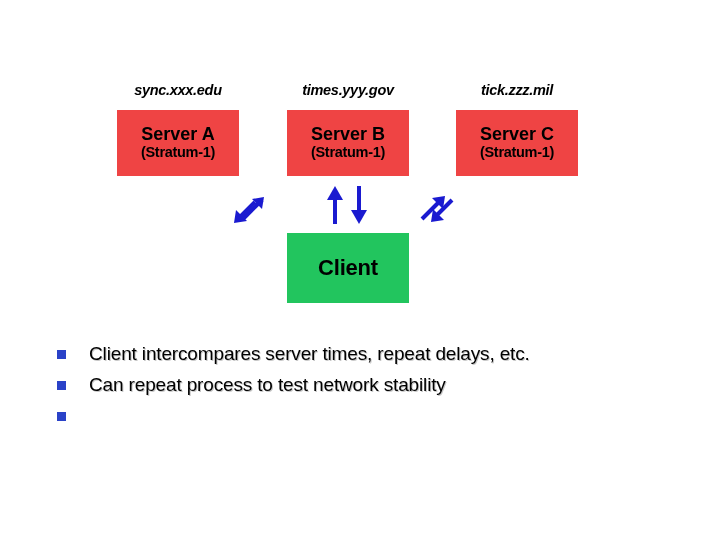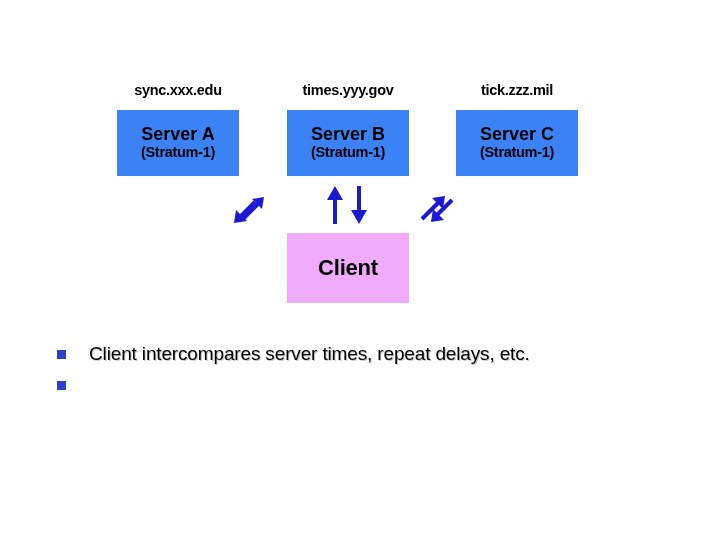--- a/index.html
+++ b/index.html
@@ -55,28 +55,29 @@
     position: absolute;
     left: 0;
     top: 0;
     width: 122px;
     text-align: center;
     font-size: 14.5px;
     font-weight: bold;
     color: #000000;
     white-space: nowrap;
     letter-spacing: -0.3px;
+    font-style: italic;
   }
   .server-box {
     position: absolute;
     left: 0;
     top: 28px;
     width: 122px;
     height: 66px;
-    background: #3b82f6;
+    background: #ef4444;
     display: flex;
     flex-direction: column;
     align-items: center;
     justify-content: center;
   }
   .server-name {
     font-size: 18px;
     font-weight: bold;
     color: #000000;
     line-height: 1.05;
@@ -96,21 +97,21 @@
   #server-group-b { left: 287px; top: 82px; }
   #server-group-c { left: 456px; top: 82px; }
 
   
   #client-box {
     position: absolute;
     left: 287px;
     top: 233px;
     width: 122px;
     height: 70px;
-    background: #f0abfc;
+    background: #22c55e;
     display: flex;
     align-items: center;
     justify-content: center;
   }
   #client-label {
     font-size: 22px;
     font-weight: bold;
     color: #000000;
     letter-spacing: -0.2px;
   }
@@ -236,20 +237,24 @@
 
   <div id="bullet-list">
 
 
     <div class="bullet-row">
       <span class="bullet-marker"></span>
       <span class="bullet-text">Client intercompares server times, repeat delays, etc.</span>
     </div>
 
 
-
     <div class="bullet-row">
       <span class="bullet-marker"></span>
+      <span class="bullet-text">Can repeat process to test network stability</span>
+    </div>
+
+    <div class="bullet-row">
+      <span class="bullet-marker"></span>
     </div>
 
   </div>
 
 </div>
 
 </body></html>

